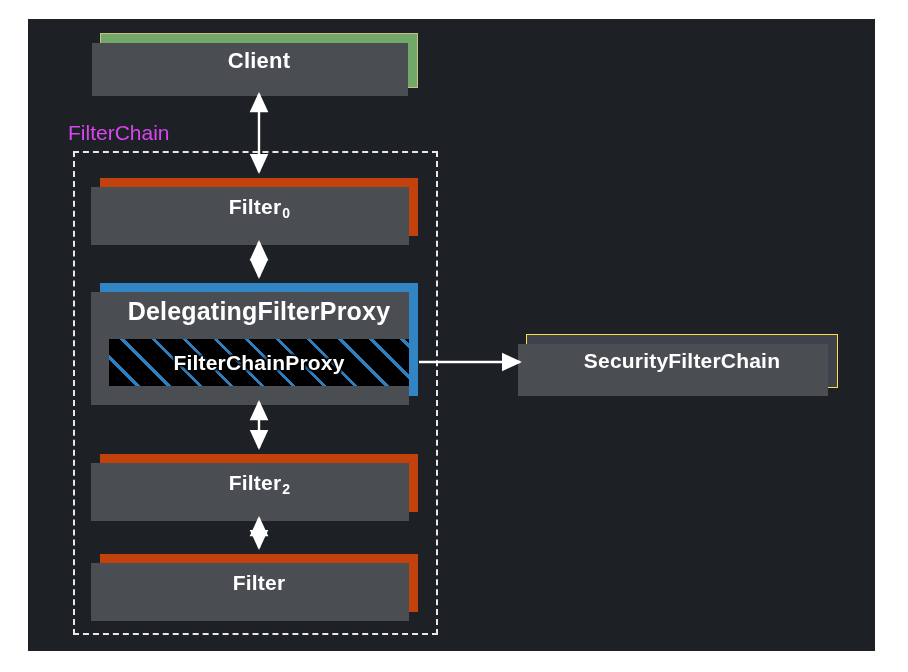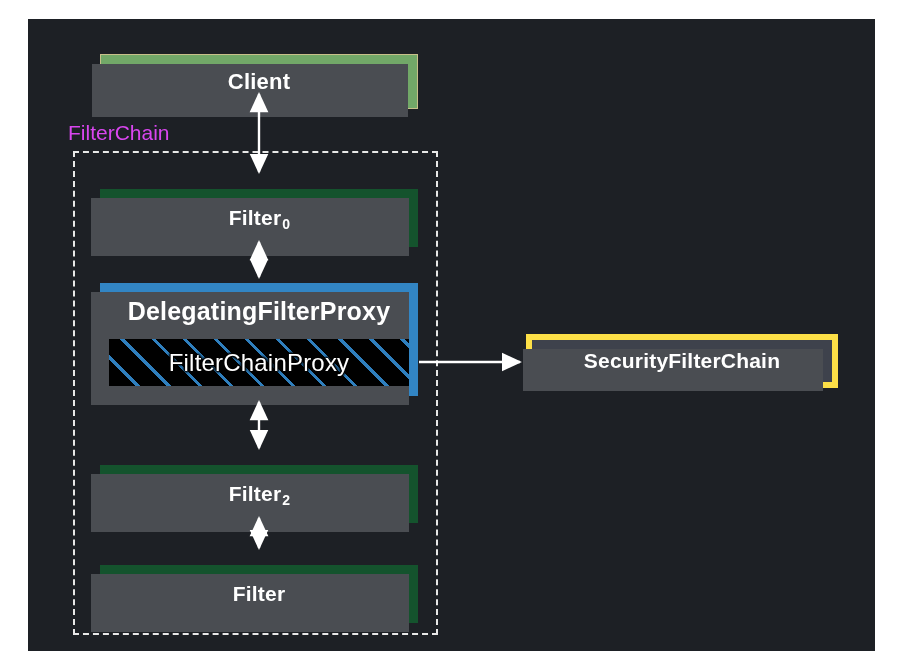--- a/index.html
+++ b/index.html
@@ -55,21 +55,20 @@
 
   
   #client {
     left: 72px;
     top: 14px;
     width: 318px;
     height: 55px;
     background: #72a868;
     border: 1px solid #c8c08a;
     font-size: 22px;
-    margin-top: 21px;
   }
 
   
   #filterchain-label {
     position: absolute;
     left: 40px;
     top: 102px;
     font-size: 21px;
     font-weight: normal;
     color: #d946ef;
@@ -80,23 +79,22 @@
     left: 45px;
     top: 132px;
     width: 365px;
     height: 484px;
     border: 2px dashed #e8e8e8;
     z-index: 1;
   }
 
   
   .blue {
-    background: #14532d;
-    font-size: 21px;
-    margin-top: 11px;
+    background: #c2410c;
+    font-size: 21px;
   }
   #filter0  { left: 72px; top: 159px; width: 318px; height: 58px; }
   #filter2  { left: 72px; top: 435px; width: 318px; height: 58px; }
   #servlet  { left: 72px; top: 535px; width: 318px; height: 58px; }
 
   .sub {
     font-size: 14px;
     vertical-align: sub;
     position: relative;
     top: 6px;
@@ -139,37 +137,37 @@
         #000000 19px,
         #2f7fbe 19px,
         #2f7fbe 22px
       );
     display: flex;
     align-items: center;
     justify-content: center;
   }
   #fcp-label {
     position: relative;
-    font-size: 24px;
-    font-weight: normal;
+    font-size: 21px;
+    font-weight: bold;
     color: #ffffff;
     z-index: 2;
     text-shadow:
       0 0 3px #000, 0 0 3px #000, 0 0 4px #000,
       1px 0 2px #000, -1px 0 2px #000, 0 1px 2px #000, 0 -1px 2px #000;
   }
 
   
   #sfc {
     left: 498px;
     top: 315px;
     width: 312px;
     height: 54px;
     background: #3e424c;
-    border: 6px solid #fde047;
+    border: 1px solid #fde047;
     font-size: 21px;
   }
 
   
   #arrows {
     position: absolute;
     left: 0; top: 0;
     width: 847px;
     height: 632px;
     z-index: 6;

